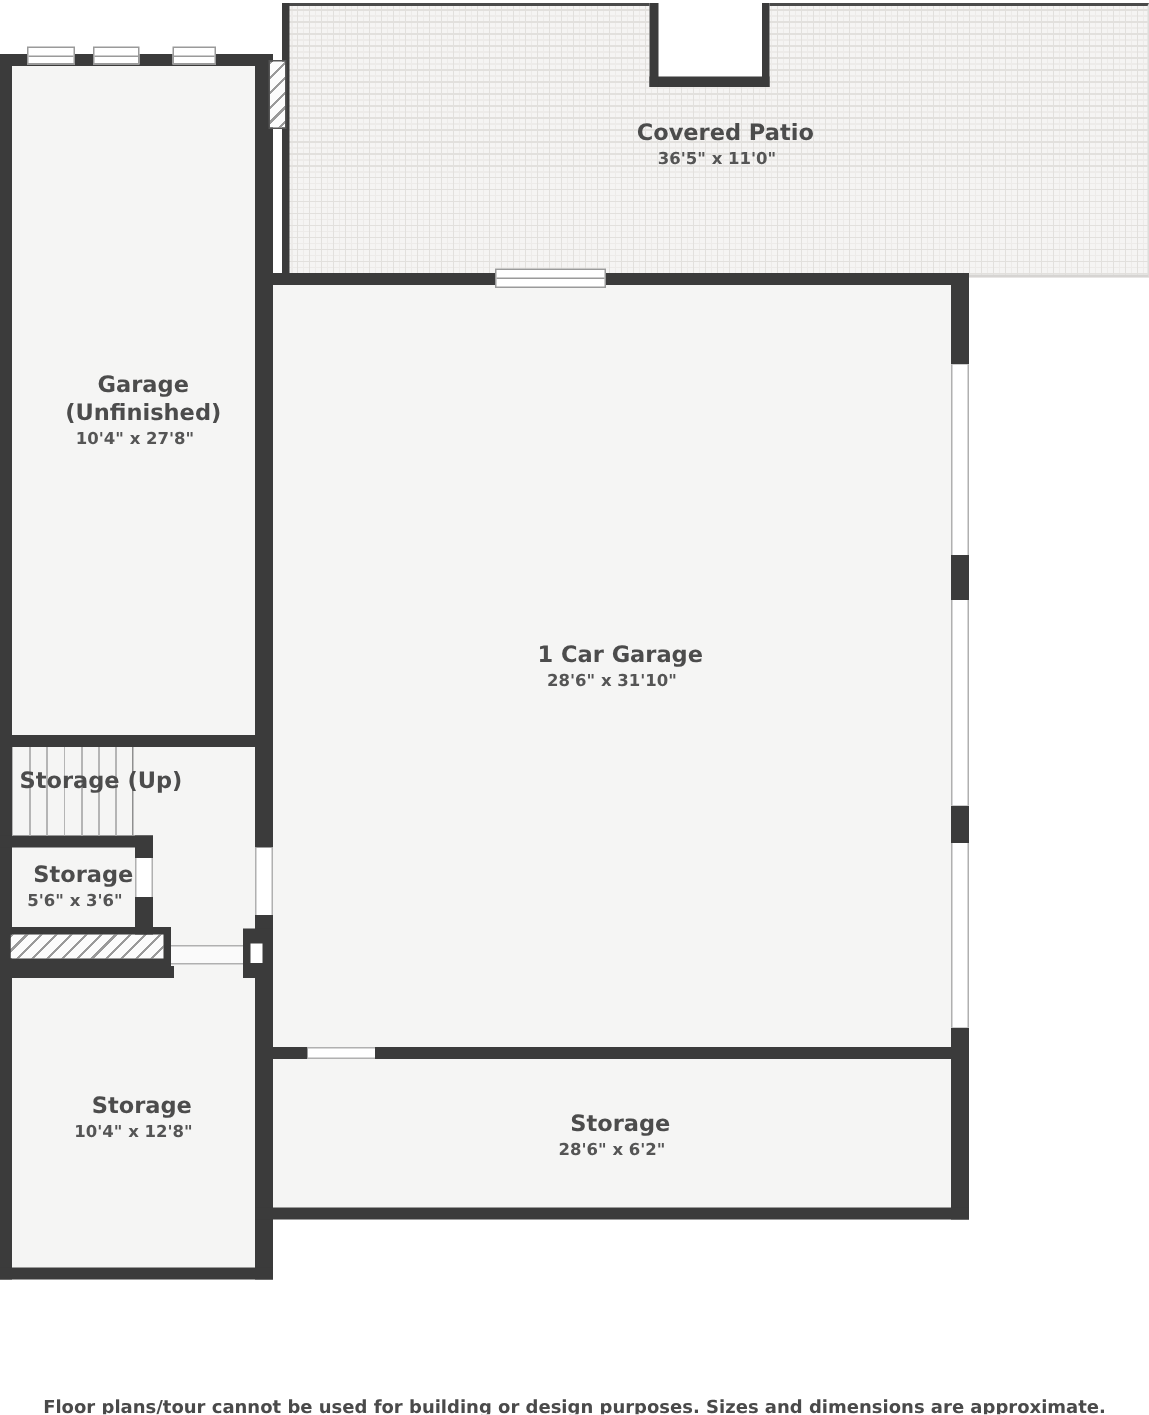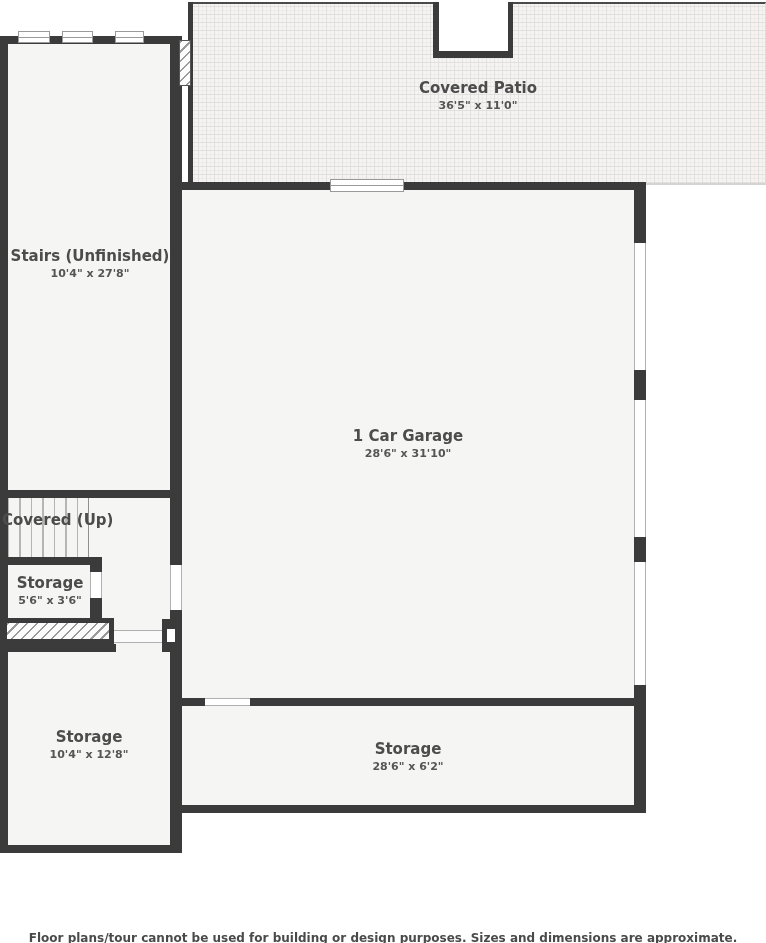--- a/index.html
+++ b/index.html
@@ -31,21 +31,21 @@
   .stairs-treads{
     position:absolute;left:8px;top:498px;width:81px;height:59px;
     background-image:repeating-linear-gradient(90deg,#b5b5b5 0,#b5b5b5 1px,transparent 1px,transparent 11.5px);
     border-right:1px solid #8f8f8f;box-sizing:border-box;
   }
   .hatch{
     box-sizing:border-box;position:absolute;
     background-image:repeating-linear-gradient(135deg,#9a9a9a 0,#9a9a9a 1.5px,#fcfcfc 1.5px,#fcfcfc 7px);
   }
   .label{position:absolute;text-align:center;color:#4c4c4c;line-height:1.25;}
-  .label .name{font-size:15px;font-weight:bold;display:block;}
+  .label .name{font-size:15px;font-weight:bold;display:block;margin-left:11px;}
   .label .dims{font-size:11px;font-weight:bold;display:block;margin-top:1px;color:#555;}
   .label.small .name{font-size:15px;}
   .disclaimer{
     position:absolute;left:0;top:931px;width:766px;text-align:center;
     font-size:12px;font-weight:bold;color:#4a4a4a;
   }
 </style>
 </head>
 <body>
 
@@ -96,31 +96,31 @@
   <div class="wall" style="left:0px;top:644px;width:116px;height:8px;"></div>
   <div class="wall" style="left:162px;top:619px;width:20px;height:33px;"></div>
   <div style="position:absolute;left:167px;top:629px;width:8px;height:13px;background:#fff;"></div>
 
   <div class="label" style="left:368px;top:79px;width:220px;">
     <span class="name">Covered Patio</span>
     <span class="dims">36'5" x 11'0"</span>
   </div>
 
   <div class="label" style="left:0px;top:247px;width:180px;">
-    <span class="name">Stairs (Unfinished)</span>
+    <span class="name">Garage (Unfinished)</span>
     <span class="dims">10'4" x 27'8"</span>
   </div>
 
   <div class="label" style="left:298px;top:427px;width:220px;">
     <span class="name">1 Car Garage</span>
     <span class="dims">28'6" x 31'10"</span>
   </div>
 
   <div class="label" style="left:2px;top:511px;width:96px;white-space:nowrap;">
-    <span class="name">Covered (Up)</span>
+    <span class="name">Storage (Up)</span>
   </div>
 
   <div class="label small" style="left:0px;top:574px;width:100px;">
     <span class="name">Storage</span>
     <span class="dims">5'6" x 3'6"</span>
   </div>
 
   <div class="label" style="left:0px;top:728px;width:178px;">
     <span class="name">Storage</span>
     <span class="dims">10'4" x 12'8"</span>

